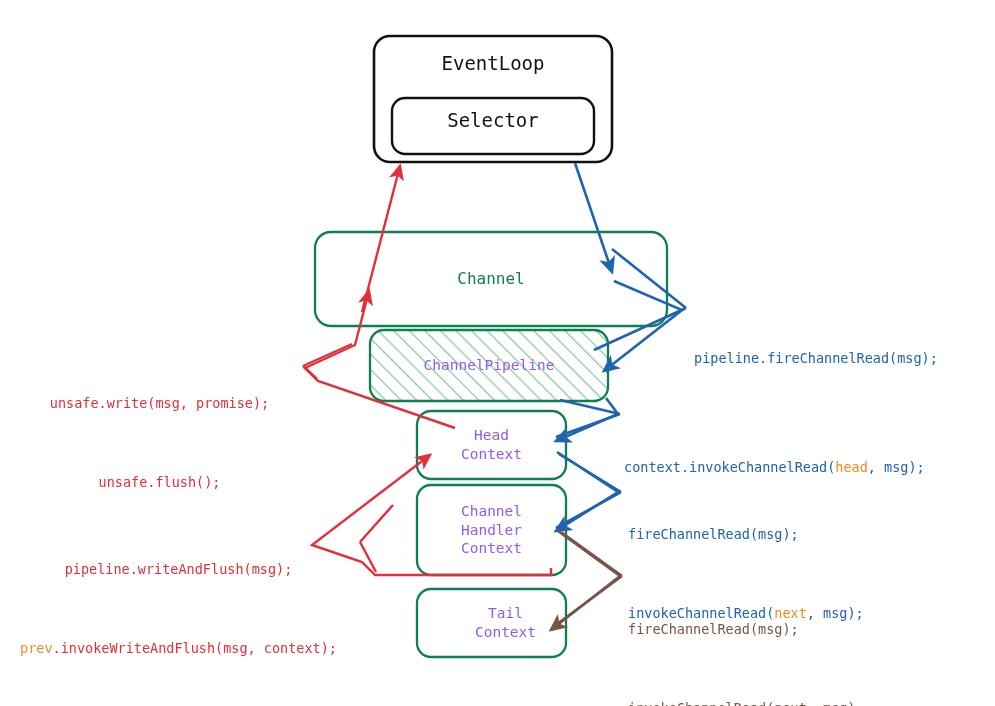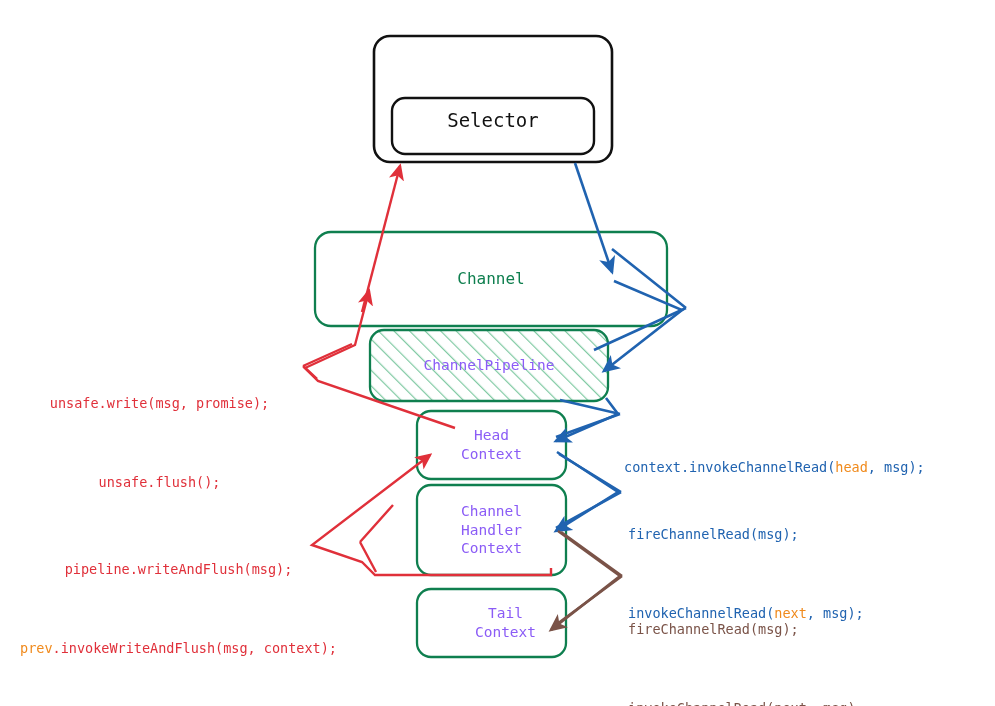--- a/index.html
+++ b/index.html
@@ -76,20 +76,21 @@
 
     <path d="M621,492 L559,454 M621,492 L556,528" fill="none" stroke="#2063b0" stroke-width="2.6"></path>
 
     <path d="M622,576 L561,532 M622,576 L553,627" fill="none" stroke="#7a5348" stroke-width="2.6"></path>
 
     <path d="M303,366 L352,344 M303,366 L317,379" fill="none" stroke="#e0303a" stroke-width="2.4"></path>
 
     <path d="M360,542 L393,505 M360,542 L376,572" fill="none" stroke="#e0303a" stroke-width="2.4"></path>
   </svg>
 
+  <div class="boxlabel lbl-black" style="left:374px;top:42px;width:238px;height:42px;">EventLoop</div>
 
   <div class="boxlabel lbl-black" style="left:392px;top:98px;width:202px;height:44px;">Selector</div>
 
   <div class="boxlabel lbl-green" style="left:315px;top:232px;width:352px;height:94px;">Channel</div>
 
   <div class="boxlabel lbl-green-sm" style="left:370px;top:330px;width:238px;height:71px;
               background:rgba(255,255,255,0.0);">ChannelPipeline</div>
 
   <div class="boxlabel lbl-green-sm" style="left:417px;top:411px;width:149px;height:68px;">Head
 Context</div>
@@ -104,20 +105,23 @@
   <div class="annot a-red ra" style="left:18px;top:337px;width:283px;">
     <span class="ln"><span>unsafe.write(msg, promise);</span></span>
     <span class="ln"><span>unsafe.flush();</span></span>
   </div>
 
   <div class="annot a-red ra" style="left:0px;top:503px;width:357px;">
     <span class="ln"><span>pipeline.writeAndFlush(msg);</span></span>
     <span class="ln"><span class="kw-orange">prev</span><span>.invokeWriteAndFlush(msg, context);</span></span>
   </div>
 
+  <div class="annot a-blue" style="left:694px;top:292px;">
+    <span class="ln"><span>pipeline.fireChannelRead(msg);</span></span>
+  </div>
 
   <div class="annot a-blue" style="left:624px;top:401px;">
     <span class="ln"><span>context.invokeChannelRead(</span><span class="kw-orange">head</span><span>, msg);</span></span>
   </div>
 
   <div class="annot a-blue" style="left:628px;top:468px;">
     <span class="ln"><span>fireChannelRead(msg);</span></span>
     <span class="ln"><span>invokeChannelRead(</span><span class="kw-orange">next</span><span>, msg);</span></span>
   </div>
 

